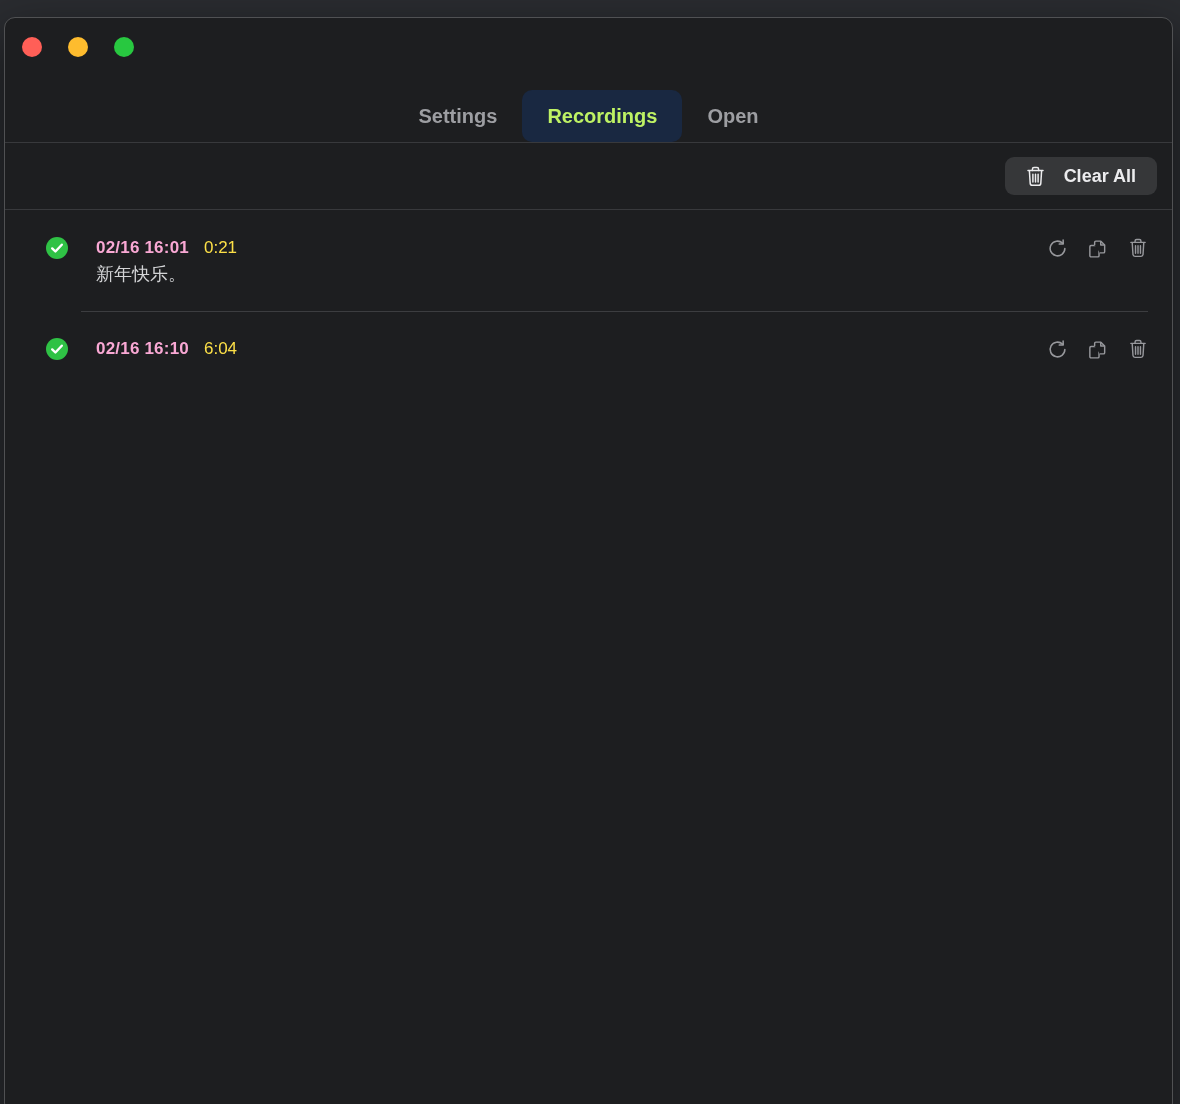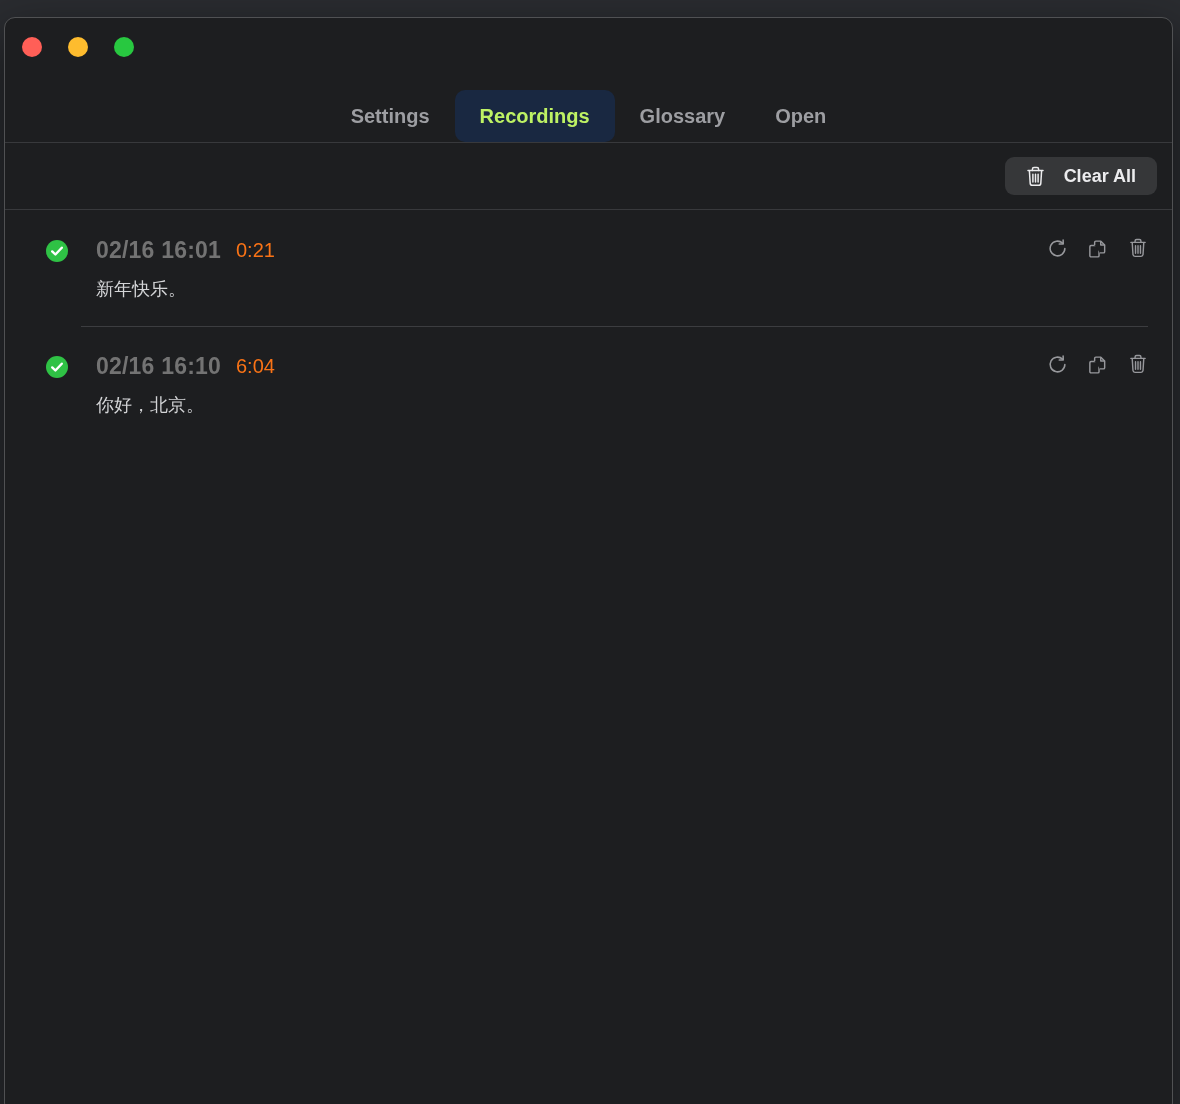--- a/index.html
+++ b/index.html
@@ -74,24 +74,24 @@
     padding:27px 150px 25px 41px;
   }
   .row + .row::before {
     content:"";
     position:absolute; top:0; left:76px; right:24px;
     border-top:1px solid #3c3d40;
   }
   .row-head { display:flex; align-items:center; }
   .check { width:22px; height:22px; margin-right:28px; flex:0 0 auto; }
   .check svg { display:block; }
-  .rec-date { font-size:23px; font-weight:700; color:#737373; letter-spacing:0.2px; }
-  .rec-dur  { font-size:20px; font-weight:400; color:#f97316; margin-left:15px; }
+  .rec-date { font-size:17px; font-weight:700; color:#f9a8d4; letter-spacing:0.2px; }
+  .rec-dur  { font-size:17px; font-weight:400; color:#fde047; margin-left:15px; }
   .rec-text {
-    margin:14px 0 0 50px;
+    margin:4px 0 0 50px;
     font-size:18px; color:#d3d4d6; line-height:1.3;
   }
   .row-actions {
     position:absolute; right:24px; top:27px;
     display:flex; align-items:center; gap:19px; height:22px;
   }
   .act-btn {
     background:none; border:none; padding:0; color:#97989c;
     width:21px; height:21px; display:inline-flex;
     align-items:center; justify-content:center; cursor:default;
@@ -105,21 +105,20 @@
 
   <div class="titlebar">
     <div class="traffic-lights">
       <div class="tl red"></div>
       <div class="tl yellow"></div>
       <div class="tl green"></div>
     </div>
     <div class="tabbar">
       <button class="tab">Settings</button>
       <button class="tab active">Recordings</button>
-      <button class="tab">Glossary</button>
       <button class="tab">Open</button>
     </div>
   </div>
 
   <div class="toolbar">
     <button class="tb-btn">
       <span>
         <svg width="19" height="21" viewBox="0 0 19 21" fill="none" stroke="#ececee" stroke-width="1.5" stroke-linecap="round" stroke-linejoin="round">
           <path d="M2 4.6h15"></path>
           <path d="M6.4 4.4V3.2c0-.9.7-1.6 1.6-1.6h3c.9 0 1.6.7 1.6 1.6v1.2"></path>
@@ -180,21 +179,20 @@
       <div class="row-head">
         <span class="check">
           <svg width="22" height="22" viewBox="0 0 22 22">
             <circle cx="11" cy="11" r="11" fill="#2fc245"></circle>
             <path d="M6.2 11.4l3.2 3.1 6.4-6.8" fill="none" stroke="#ffffff" stroke-width="2.4" stroke-linecap="round" stroke-linejoin="round"></path>
           </svg>
         </span>
         <span class="rec-date">02/16 16:10</span>
         <span class="rec-dur">6:04</span>
       </div>
-      <div class="rec-text">你好，北京。</div>
       <div class="row-actions">
         <button class="act-btn">
           <span>
             <svg width="21" height="21" viewBox="0 0 22 22" fill="none" stroke="currentColor" stroke-width="1.6" stroke-linecap="round" stroke-linejoin="round">
               <path d="M18.7 11a7.7 7.7 0 1 1-2.4-5.6"></path>
               <path d="M16.9 2.2l.1 4.1-4.1.1"></path>
             </svg>
           </span>
         </button>
         <button class="act-btn">

